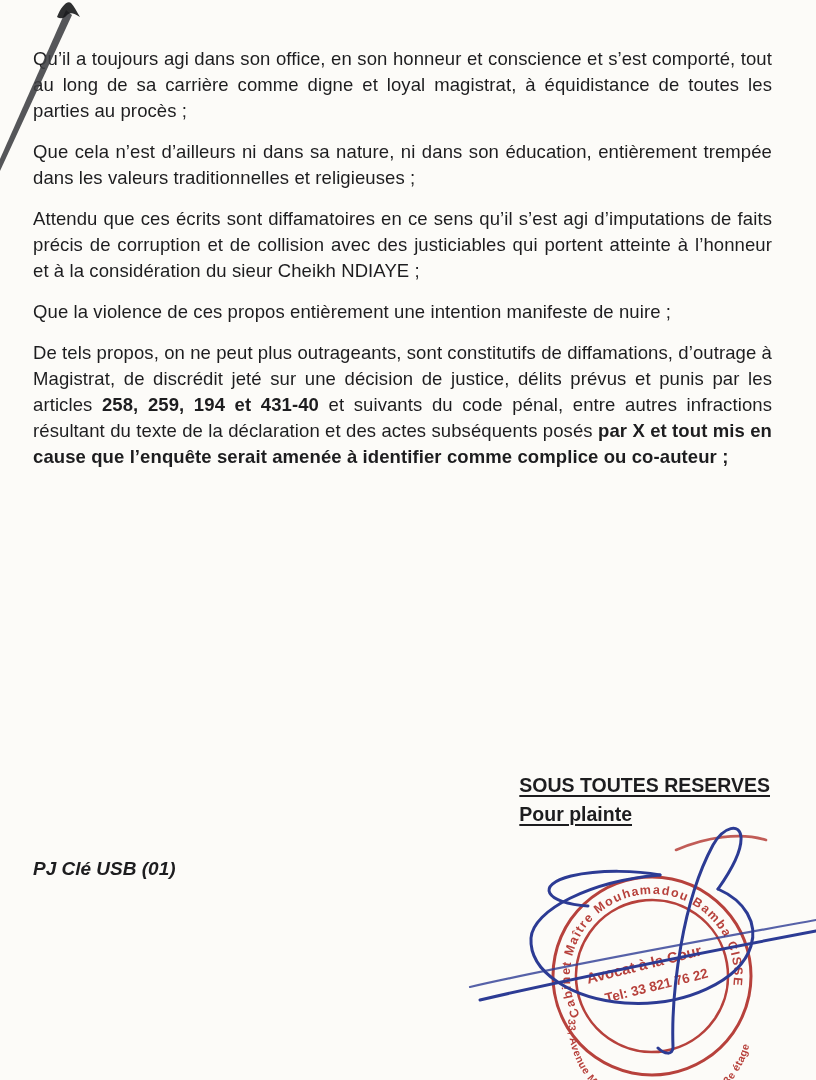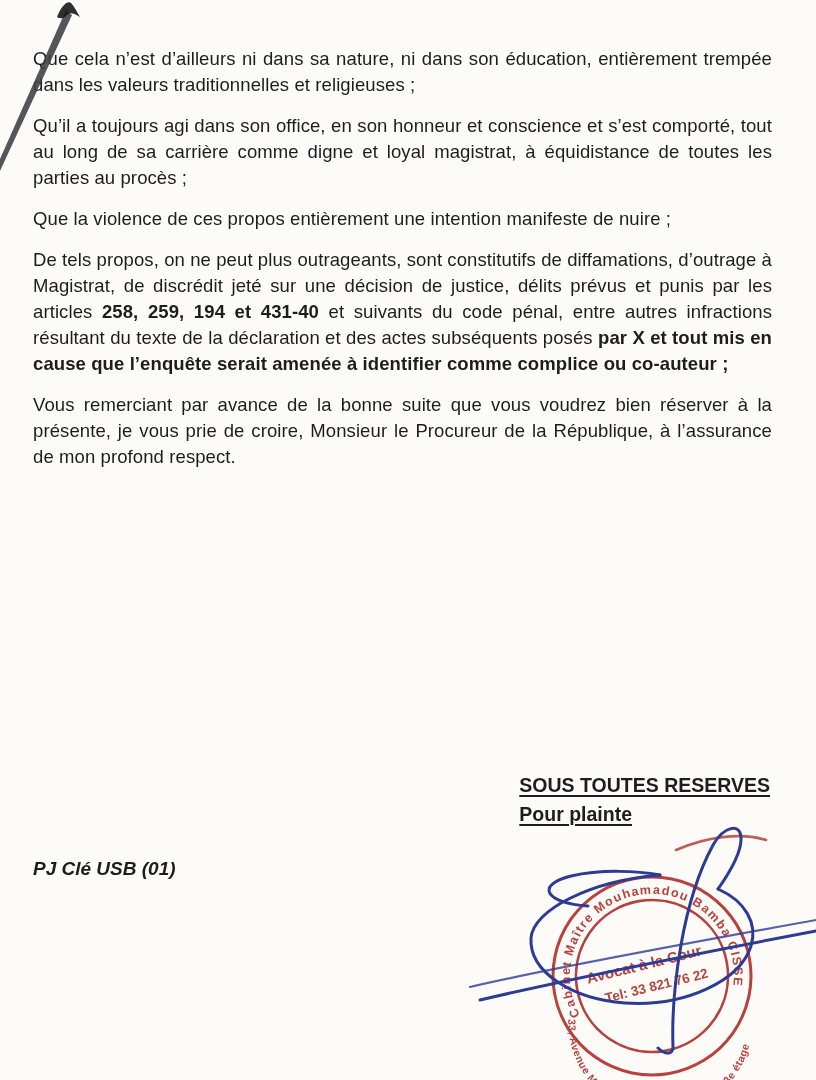--- a/index.html
+++ b/index.html
@@ -47,25 +47,25 @@
     font-family:"Liberation Sans", sans-serif;
     font-weight:bold;
   }
 </style>
 </head>
 <body>
 
 <div class="page">
 
   <div class="letter-body">
+    <p>Qu’il a toujours agi dans son office, en son honneur et conscience et s’est comporté, tout au long de sa carrière comme digne et loyal magistrat, à équidistance de toutes les parties au procès ;</p>
     <p>Que cela n’est d’ailleurs ni dans sa nature, ni dans son éducation, entièrement trempée dans les valeurs traditionnelles et religieuses ;</p>
-    <p>Qu’il a toujours agi dans son office, en son honneur et conscience et s’est comporté, tout au long de sa carrière comme digne et loyal magistrat, à équidistance de toutes les parties au procès ;</p>
+    <p>Attendu que ces écrits sont diffamatoires en ce sens qu’il s’est agi d’imputations de faits précis de corruption et de collision avec des justiciables qui portent atteinte à l’honneur et à la considération du sieur Cheikh NDIAYE ;</p>
     <p>Que la violence de ces propos entièrement une intention manifeste de nuire ;</p>
     <p><span>De tels propos, on ne peut plus outrageants, sont constitutifs de diffamations, d’outrage à Magistrat, de discrédit jeté sur une décision de justice, délits prévus et punis par les articles </span><strong>258, 259, 194 et 431-40</strong><span> et suivants du code pénal, entre autres infractions résultant du texte de la déclaration et des actes subséquents posés </span><strong>par X et tout mis en cause que l’enquête serait amenée à identifier comme complice ou co-auteur ;</strong></p>
-    <p>Vous remerciant par avance de la bonne suite que vous voudrez bien réserver à la présente, je vous prie de croire, Monsieur le Procureur de la République, à l’assurance de mon profond respect.</p>
   </div>
 
   <div class="signoff">
     <div>SOUS TOUTES RESERVES</div>
     <div>Pour plainte</div>
   </div>
 
   <div class="attachment">PJ Clé USB (01)</div>
 
   <svg class="overlay" width="816" height="1080" viewBox="0 0 816 1080">

